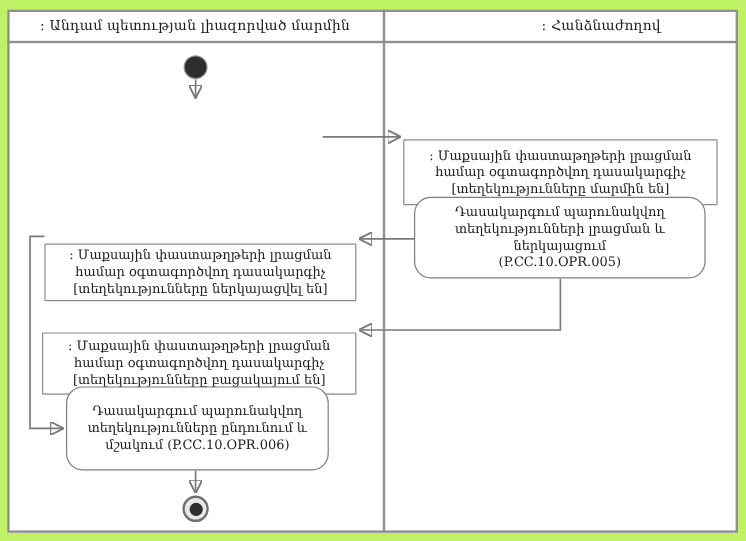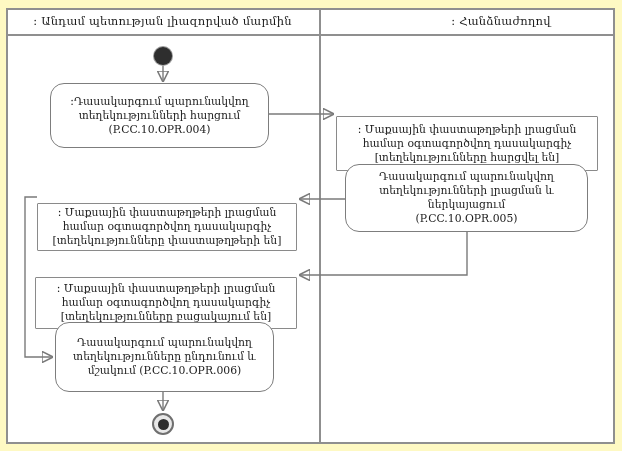--- a/index.html
+++ b/index.html
@@ -2,21 +2,21 @@
 <html><head>
 <meta charset="utf-8">
 <style>
   html,body{margin:0;padding:0;}
   body{
     width:622px;height:451px;
     background:#ffffff;
     font-family:"DejaVu Serif","DejaVu Sans",serif;
     -webkit-font-smoothing:antialiased;
   }
-  #stage{position:relative;width:622px;height:451px;background:#fef9c3;overflow:hidden;}
+  #stage{position:relative;width:622px;height:451px;background:#bef264;overflow:hidden;}
 
   
   .frame{position:absolute;left:6px;top:8px;width:609px;height:436px;border:2px solid #8f8f8f;box-sizing:border-box;background:#ffffff;}
   .lane-divider{position:absolute;left:319px;top:8px;width:2px;height:436px;background:#8f8f8f;}
   .header-sep{position:absolute;left:6px;top:34px;width:609px;height:2px;background:#8f8f8f;}
   .lane-header{position:absolute;top:8px;height:26px;display:flex;align-items:center;justify-content:center;
     font-size:11.5px;color:#1b1b1b;letter-spacing:0.2px;}
   .lane-header.left{left:6px;width:313px;}
   .lane-header.right{left:331px;width:340px;}
 
@@ -76,42 +76,37 @@
     <path d="M37,197 H25 V357 H52" marker-end="url(#arrow)"></path>
     <path d="M163,301 V319" marker-end="url(#arrow)"></path>
     <path d="M163,392 V410" marker-end="url(#arrow)"></path>
   </svg>
 
   <div class="initial-node"></div>
   <div class="final-node">
     <div class="dot"></div>
   </div>
 
-  <div id="node-a" class="node rounded">
-    <div>:Դասակարգում պարունակվող</div>
-    <div>տեղեկությունների հարցում</div>
-    <div>(P.CC.10.OPR.004)</div>
-  </div>
 
   <div id="node-b" class="node rect">
     <div>: Մաքսային փաստաթղթերի լրացման</div>
     <div>համար օգտագործվող դասակարգիչ</div>
-    <div>[տեղեկությունները հարցվել են]</div>
+    <div>[տեղեկությունները մարմին են]</div>
   </div>
 
   <div id="node-c" class="node rounded">
     <div>Դասակարգում պարունակվող</div>
     <div>տեղեկությունների լրացման և ներկայացում</div>
     <div>(P.CC.10.OPR.005)</div>
   </div>
 
   <div id="node-d" class="node rect">
     <div>: Մաքսային փաստաթղթերի լրացման</div>
     <div>համար օգտագործվող դասակարգիչ</div>
-    <div>[տեղեկությունները փաստաթղթերի են]</div>
+    <div>[տեղեկությունները ներկայացվել են]</div>
   </div>
 
   <div id="node-e" class="node rect">
     <div>: Մաքսային փաստաթղթերի լրացման</div>
     <div>համար օգտագործվող դասակարգիչ</div>
     <div>[տեղեկությունները բացակայում են]</div>
   </div>
 
   <div id="node-f" class="node rounded">
     <div>Դասակարգում պարունակվող</div>

